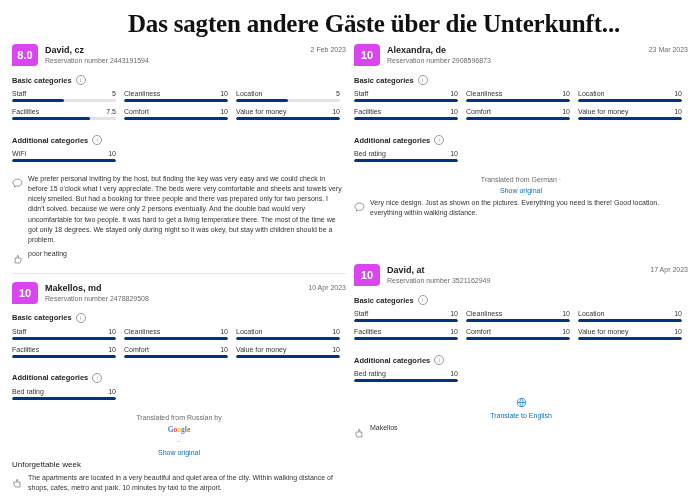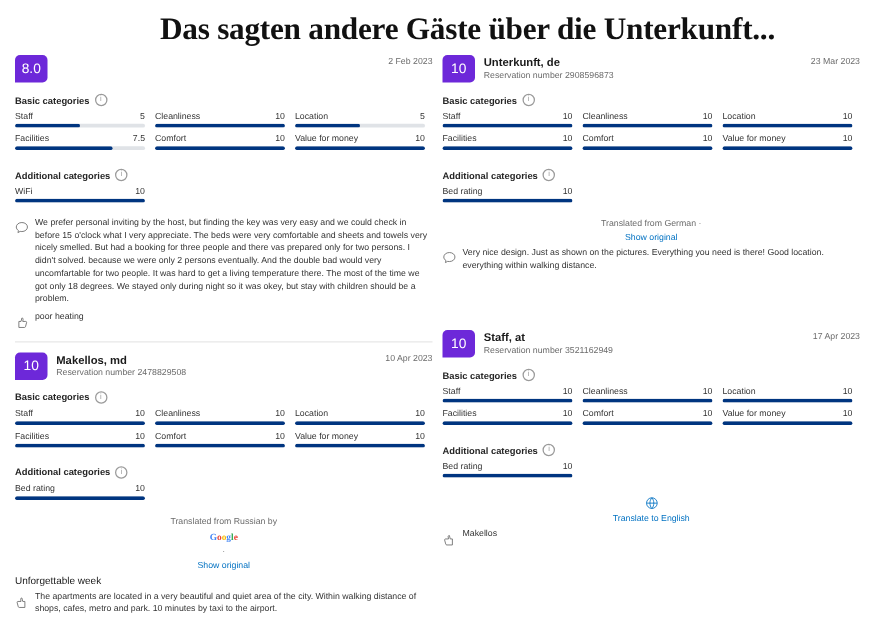--- a/index.html
+++ b/index.html
@@ -40,28 +40,28 @@
     position: relative;
     padding: 6px 0 2px 0;
   }
   .card-head {
     display: flex;
     align-items: flex-start;
     gap: 7px;
     position: relative;
   }
   .score {
-    background: #6d28d9;
+    background: #d946ef;
     color: #fff;
     width: 26px;
     height: 22px;
     min-width: 26px;
     border-radius: 4px 4px 4px 0;
     font-size: 11px;
-    font-weight: normal;
+    font-weight: bold;
     display: flex;
     align-items: center;
     justify-content: center;
   }
   .who {
     padding-top: 1px;
   }
   .who-name {
     font-size: 9px;
     font-weight: bold;
@@ -192,20 +192,24 @@
 
   <div class="page-title">Das sagten andere Gäste über die Unterkunft...</div>
 
   <div class="columns">
 
     <div class="col">
 
       <div class="card">
         <div class="card-head">
           <div class="score">8.0</div>
+          <div class="who">
+            <div class="who-name">David, cz</div>
+            <div class="who-res">Reservation number 2443191594</div>
+          </div>
           <div class="card-date">2 Feb 2023</div>
         </div>
 
         <div class="section-title">
           <span>Basic categories</span>
           <span class="info-icon">i</span>
         </div>
         <div class="cat-grid">
           <div class="cat">
             <div class="cat-row">
@@ -408,21 +412,21 @@
       </div>
 
     </div>
 
     <div class="col">
 
       <div class="card">
         <div class="card-head">
           <div class="score">10</div>
           <div class="who">
-            <div class="who-name">Unterkunft, de</div>
+            <div class="who-name">Alexandra, de</div>
             <div class="who-res">Reservation number 2908596873</div>
           </div>
           <div class="card-date">23 Mar 2023</div>
         </div>
 
         <div class="section-title">
           <span>Basic categories</span>
           <span class="info-icon">i</span>
         </div>
         <div class="cat-grid">
@@ -512,21 +516,21 @@
           <div class="review-text">Very nice design. Just as shown on the pictures. Everything you need is there! Good location. everything within walking distance.</div>
         </div>
       </div>
 
       <div style="height:34px"></div>
 
       <div class="card">
         <div class="card-head">
           <div class="score">10</div>
           <div class="who">
-            <div class="who-name">Staff, at</div>
+            <div class="who-name">David, at</div>
             <div class="who-res">Reservation number 3521162949</div>
           </div>
           <div class="card-date">17 Apr 2023</div>
         </div>
 
         <div class="section-title">
           <span>Basic categories</span>
           <span class="info-icon">i</span>
         </div>
         <div class="cat-grid">

